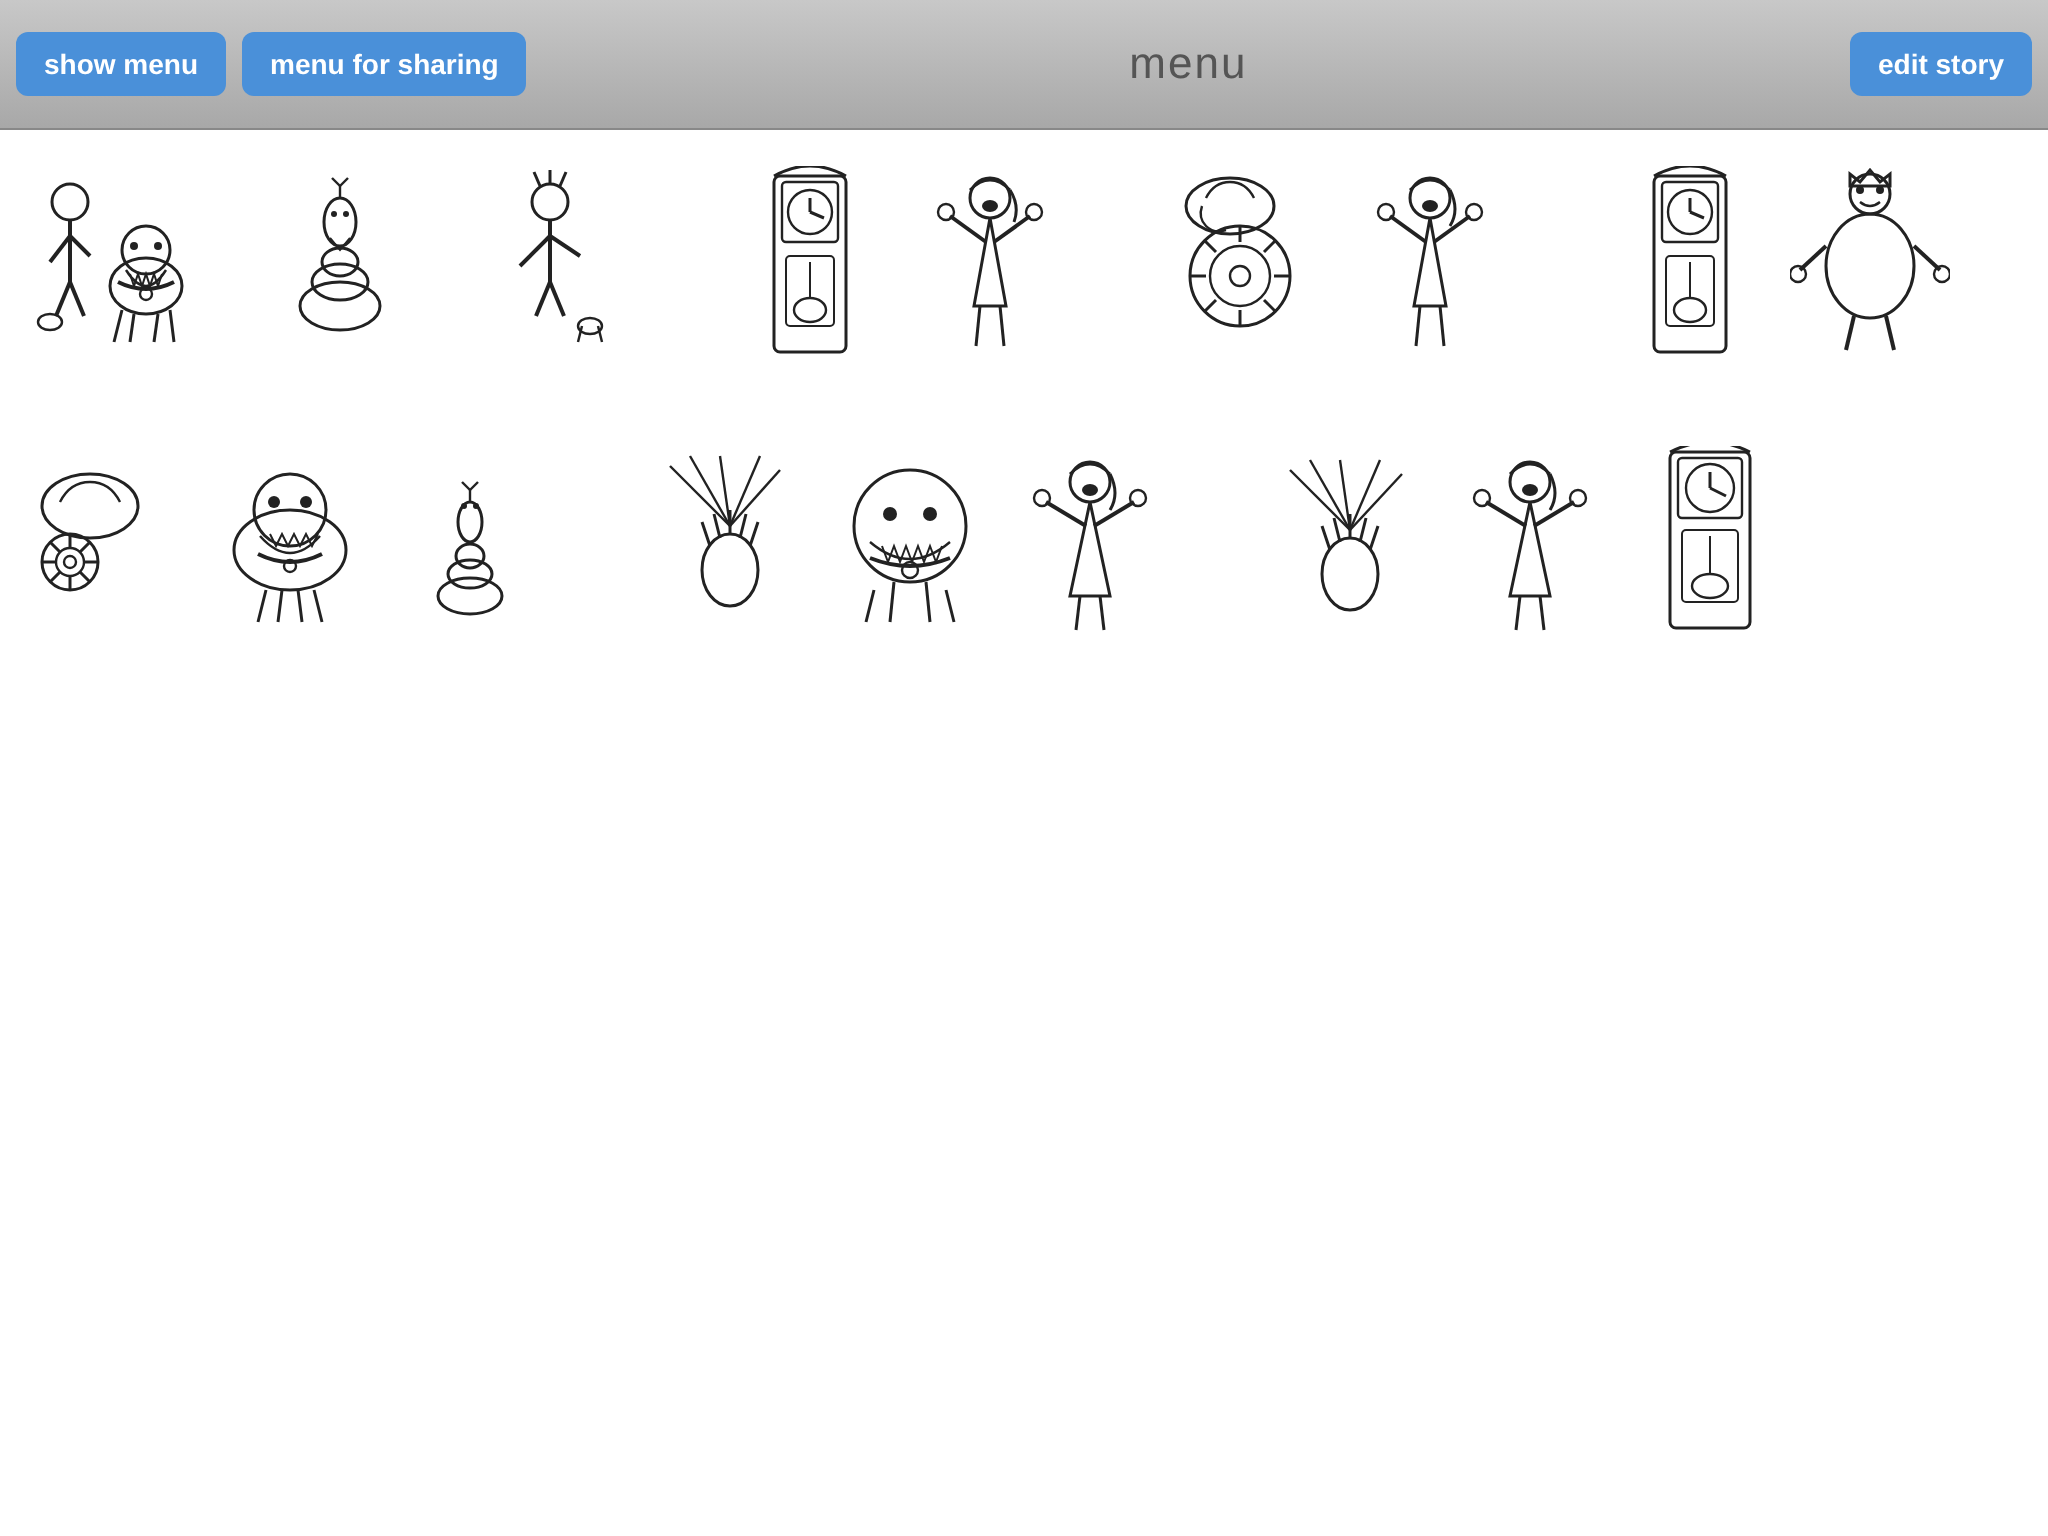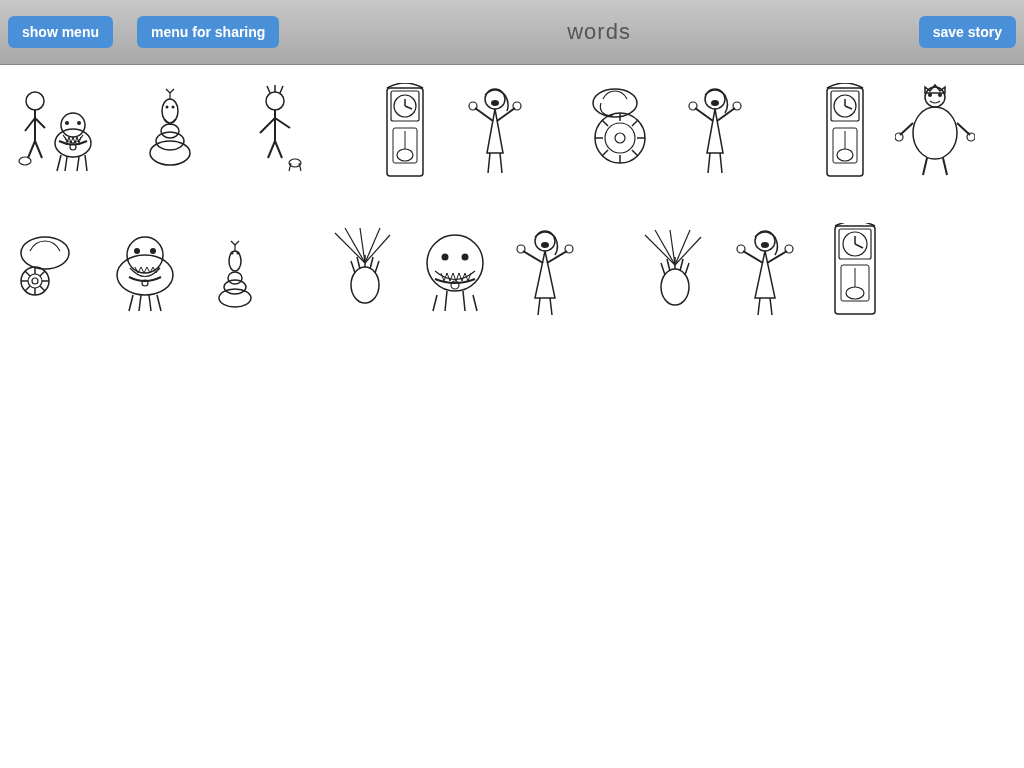--- a/index.html
+++ b/index.html
@@ -15,21 +15,21 @@
       height: 65px;
       background: linear-gradient(to bottom, #c8c8c8, #a8a8a8);
       display: flex;
       align-items: center;
       justify-content: space-between;
       padding: 0 8px;
       border-bottom: 1px solid #888;
     }
     .toolbar-left {
       display: flex;
-      gap: 24px;
+      gap: 8px;
       align-items: center;
     }
     .btn {
       background: #4a90d9;
       color: #fff;
       border: none;
       border-radius: 6px;
       padding: 8px 14px;
       font-size: 14px;
       cursor: pointer;
@@ -85,23 +85,23 @@
     }
   </style>
 </head>
 <body>
 
 <div class="toolbar">
   <div class="toolbar-left">
     <button class="btn">show menu</button>
     <button class="btn">menu for sharing</button>
   </div>
-  <span class="toolbar-title">words</span>
+  <span class="toolbar-title">menu</span>
   <div class="toolbar-right">
-    <button class="btn">save story</button>
+    <button class="btn">edit story</button>
   </div>
 </div>
 
 <div class="content-area">
   <div class="image-grid">
 
     <div class="img-cell">
       <svg class="sketch" viewBox="0 0 80 95" xmlns="http://www.w3.org/2000/svg">
 
         <circle cx="20" cy="18" r="9" fill="none" stroke="#222" stroke-width="1.5"></circle>

